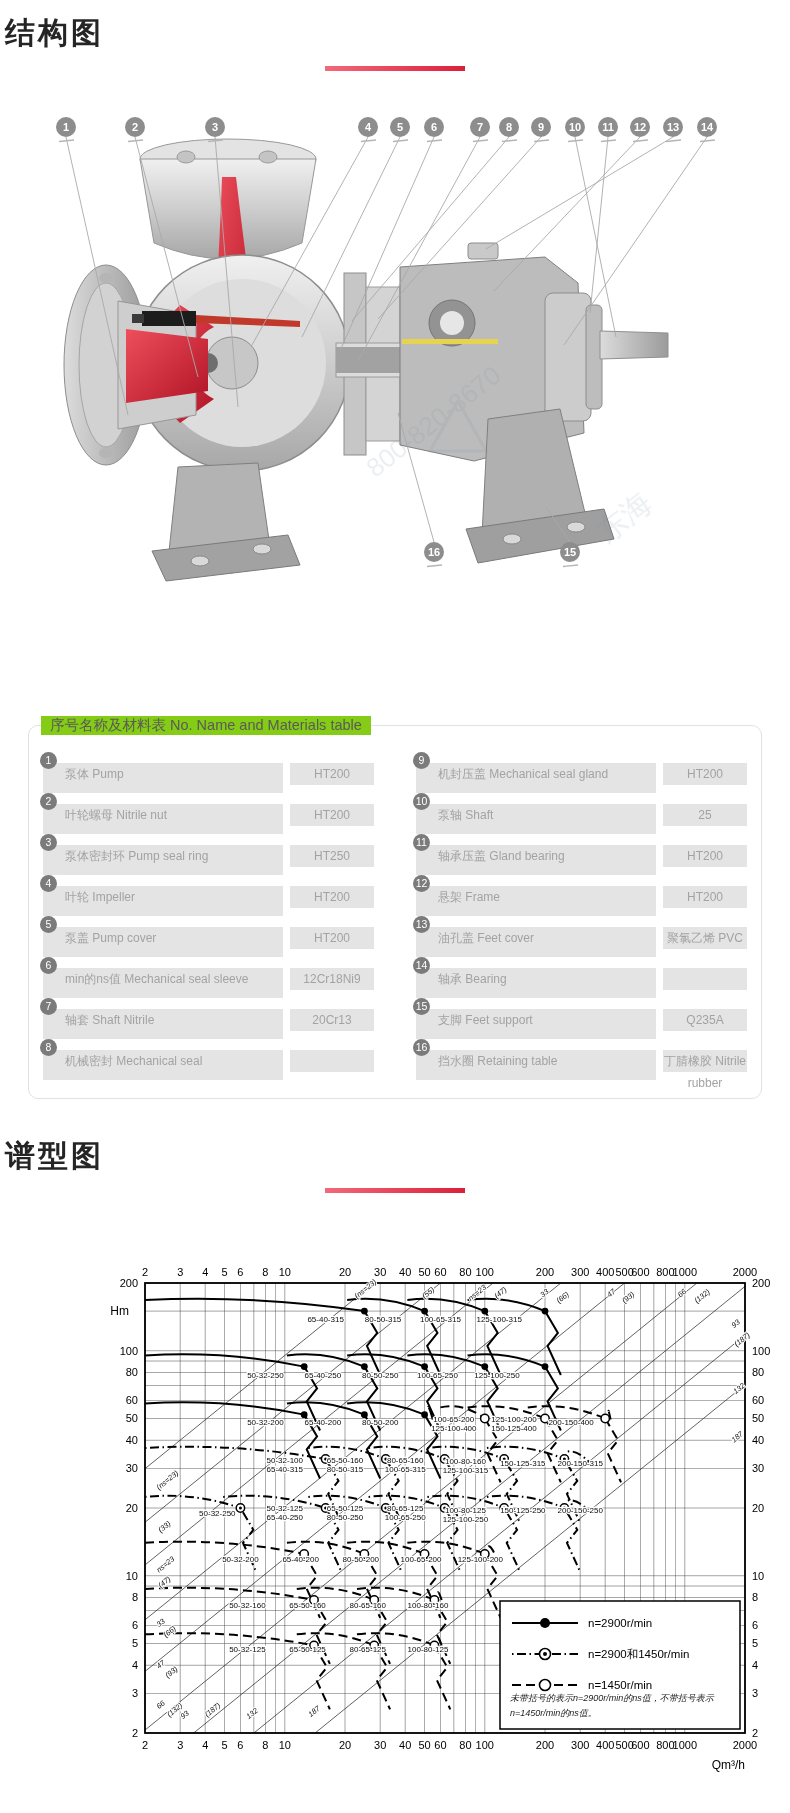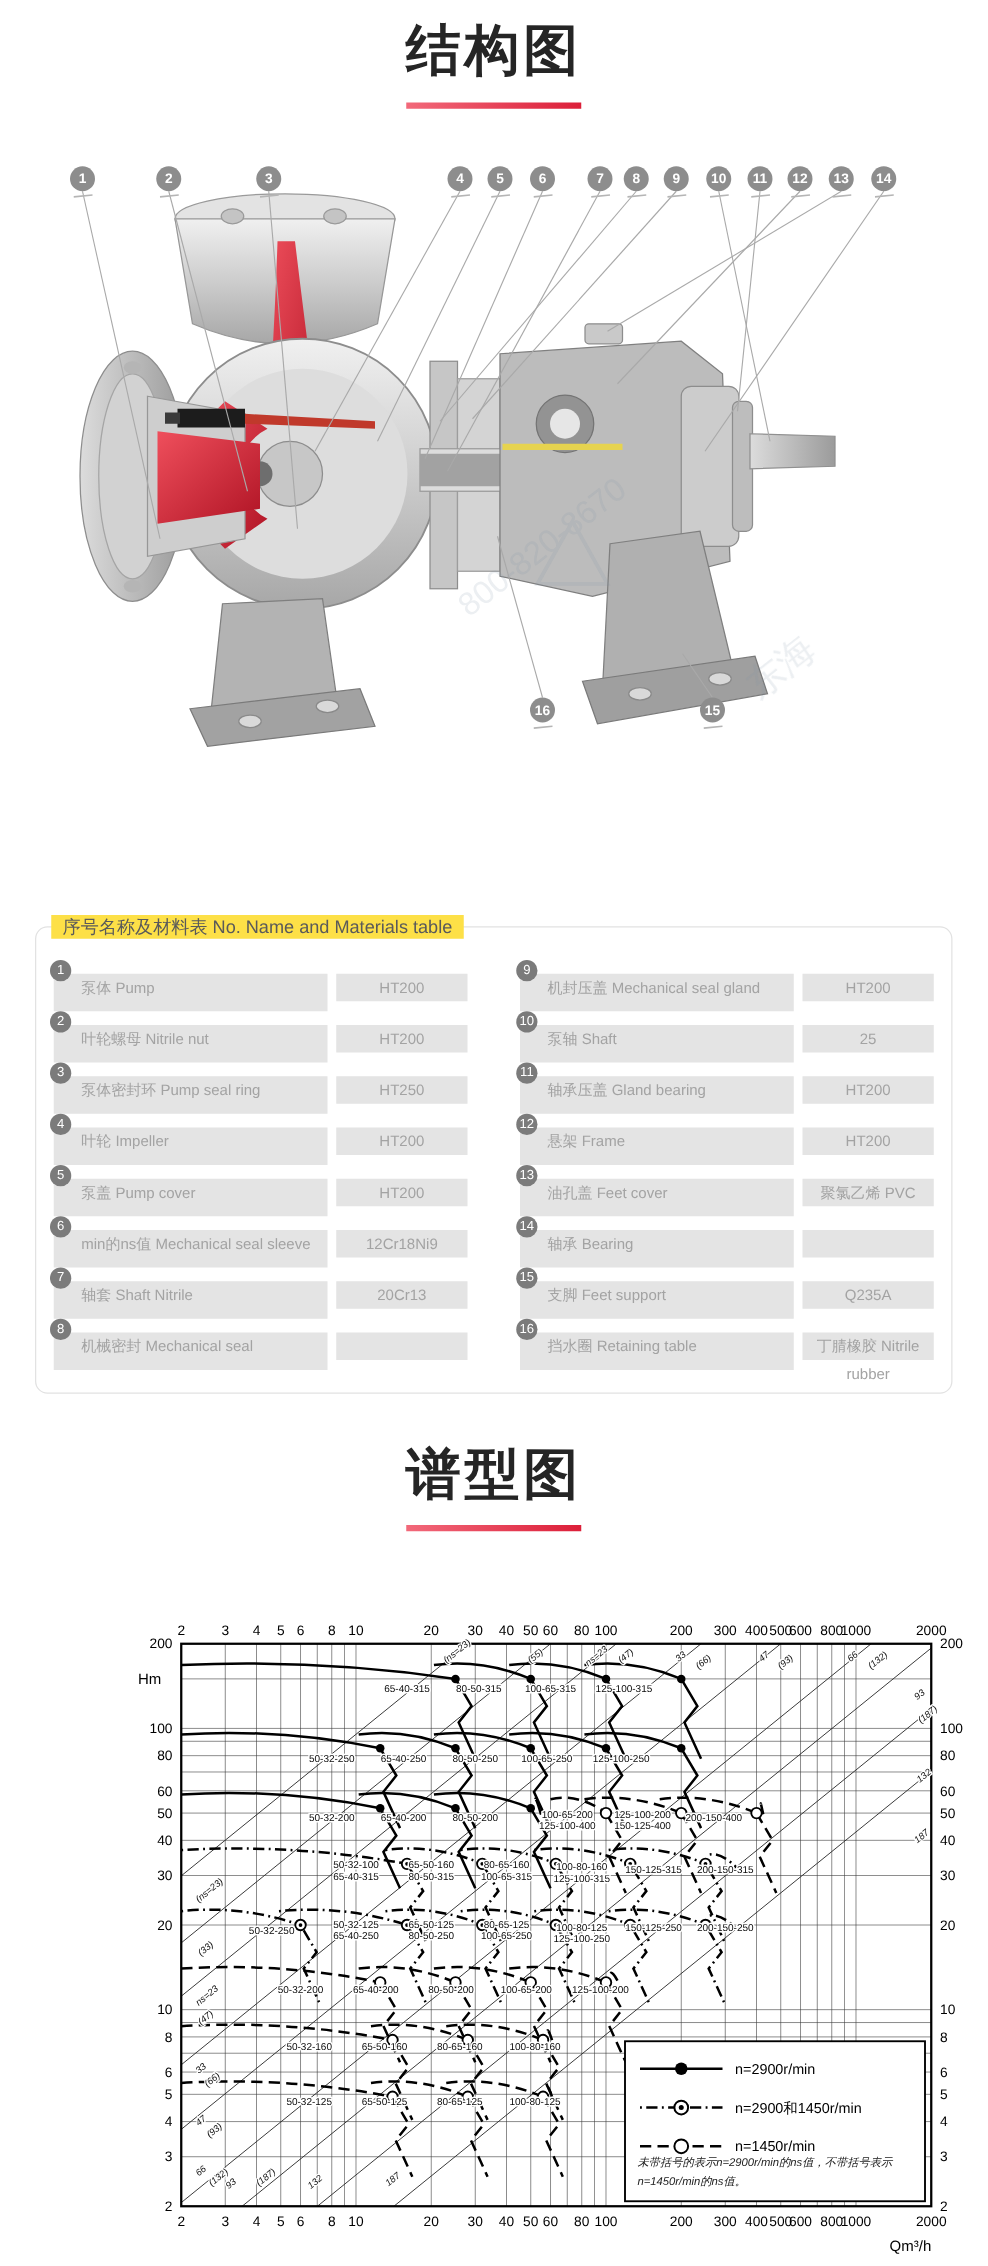--- a/index.html
+++ b/index.html
@@ -1,26 +1,26 @@
 <!DOCTYPE html>
 <html><head>
 <meta charset="utf-8">
 <style>
   html,body{margin:0;padding:0;background:#fff;}
   body{width:790px;height:1813px;overflow:hidden;font-family:"Liberation Sans","DejaVu Sans",sans-serif;}
-  .sec-title{margin:16px 15px 0;text-align:center;font-size:44px;font-weight:700;color:#252525;letter-spacing:3px;line-height:1.15;}
+  .sec-title{margin:16px 5px 0;text-align:left;font-size:30px;font-weight:700;color:#252525;letter-spacing:3px;line-height:1.15;}
   .sec-underline{width:140px;height:5px;margin:15px auto 0;background:linear-gradient(90deg,#f2697a,#dc1f39);}
   #pump-svg{display:block;margin:44px auto 0;}
   .matbox{position:relative;margin:140px 28px 0;border:1px solid #e2e2e2;border-radius:10px;padding:26px 14px 14px 14px;}
-  .matbox-legend{position:absolute;top:-10px;left:12px;background:#fde047;padding:0 9px;font-size:14.5px;color:#5a5a5a;}
+  .matbox-legend{position:absolute;top:-10px;left:12px;background:#84cc16;padding:0 9px;font-size:14.5px;color:#5a5a5a;}
   .mat-grid{display:grid;grid-template-columns:1fr 1fr;column-gap:42px;}
   .mrow{position:relative;display:flex;margin:11px 0 4px;}
   .mbadge{position:absolute;left:-3px;top:-11px;width:17px;height:17px;border-radius:50%;background:#7b7b7b;color:#fff;font-size:10.5px;display:flex;align-items:center;justify-content:center;z-index:2;}
   .pname{flex:1;background:#e4e4e4;color:#a3a3a3;font-size:12px;height:30px;line-height:22px;padding-left:22px;white-space:nowrap;overflow:hidden;}
-  .pmat{width:105px;margin-left:7px;background:#e4e4e4;color:#a3a3a3;font-size:12px;height:22px;line-height:22px;text-align:center;}
+  .pmat{width:84px;margin-left:7px;background:#e4e4e4;color:#a3a3a3;font-size:12px;height:22px;line-height:22px;text-align:center;}
   #spectrum-svg{display:block;margin:40px auto 0;}
   .t2{margin-top:40px;}
 </style>
 </head>
 <body>
 
 <h1 class="sec-title">结构图</h1>
 <div class="sec-underline"></div>
 
 <svg id="pump-svg" width="790" height="470" viewBox="0 0 790 470">

